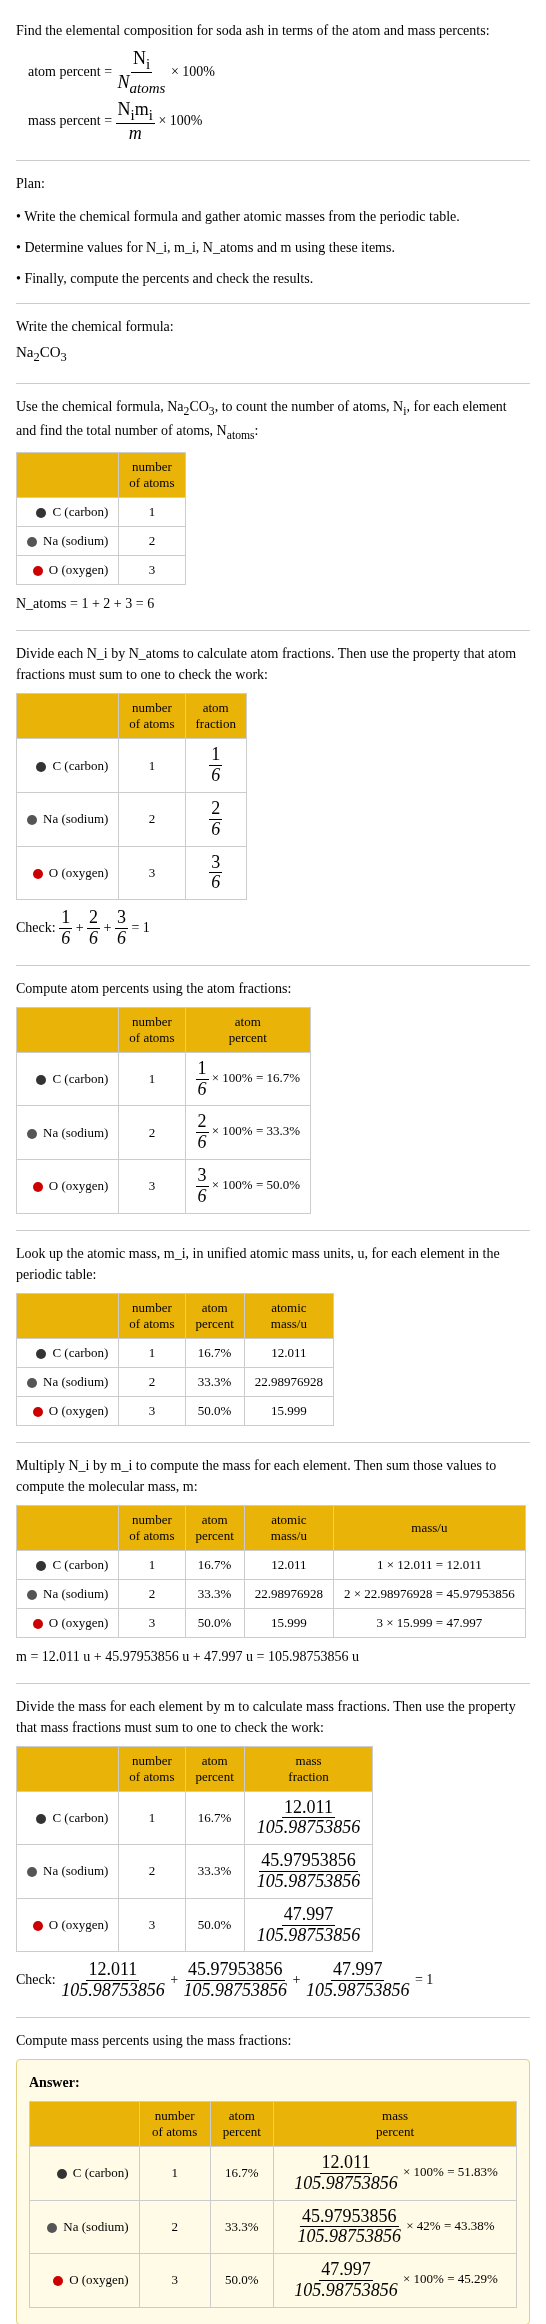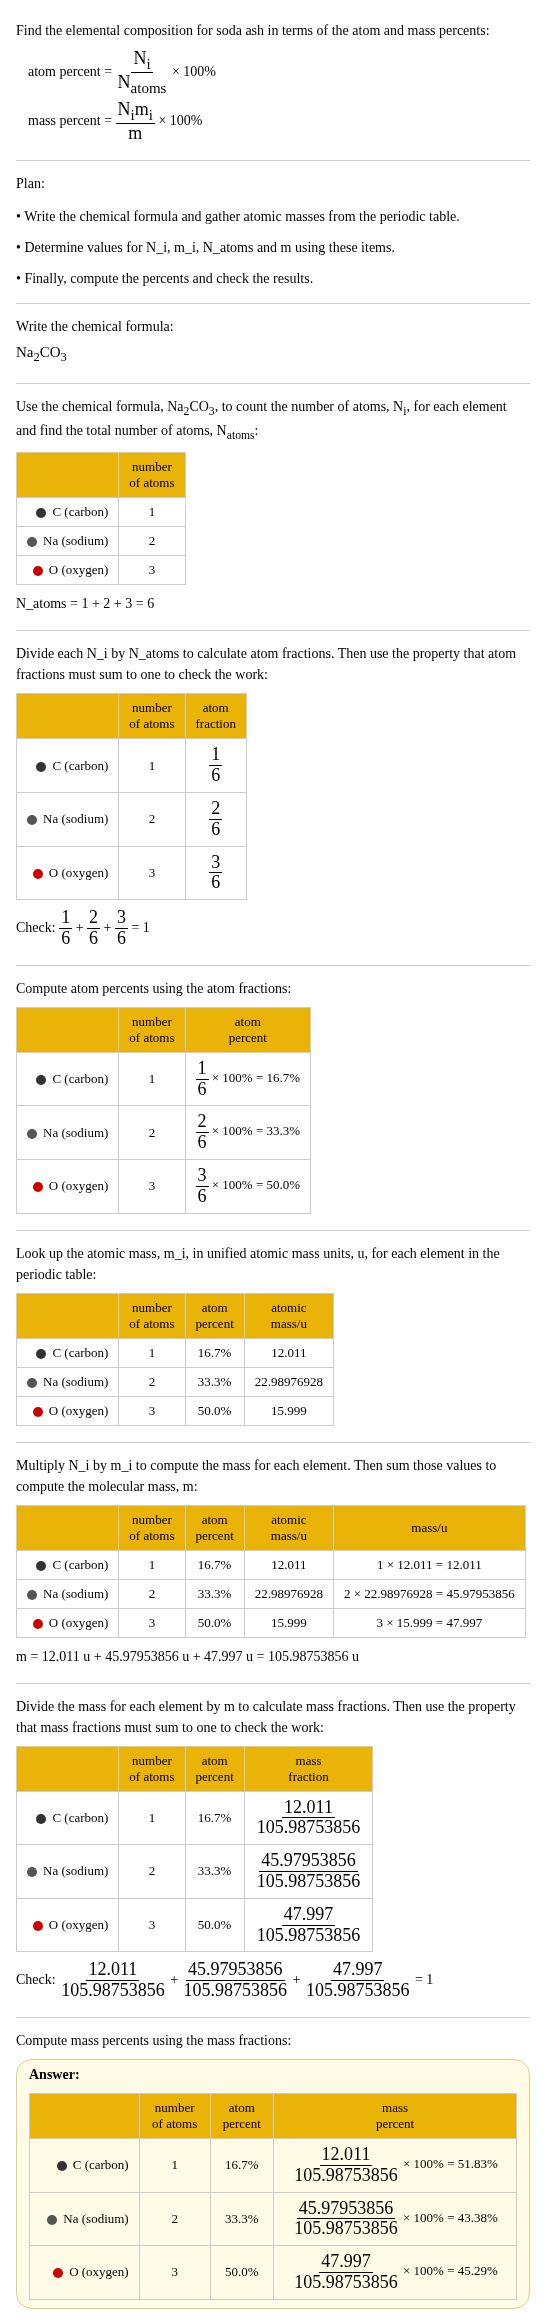--- a/index.html
+++ b/index.html
@@ -43,26 +43,26 @@
     .dot-oxygen { background: #c00; }
     .fraction {
       display: inline-flex;
       flex-direction: column;
       align-items: center;
       vertical-align: middle;
       font-size: 18px;
       line-height: 1.1;
     }
     .fraction .num { border-bottom: 1px solid #000; padding: 0 2px; }
-    .fraction .den { padding: 0 2px; }
+    .fraction .den { padding: 0 2px; font-style: italic; }
     .answer-box {
       background: #fffbe6;
       border: 1px solid #e0d080;
-      border-radius: 16px;
-      padding: 0 12px;
+      border-radius: 4px;
+      padding: 8px 12px;
       margin-top: 8px;
     }
     .answer-label {
       font-weight: bold;
       font-size: 14px;
       margin-bottom: 6px;
     }
     p { margin: 4px 0; line-height: 1.5; }
     .block { margin: 8px 12px; }
     ul { list-style: none; padding: 0; }
@@ -396,21 +396,21 @@
           </tr>
           <tr>
             <td><span class="element-dot dot-sodium"></span>Na (sodium)</td>
             <td>2</td>
             <td>33.3%</td>
             <td>
               <span class="fraction">
                   <span class="num">45.97953856</span>
                   <span class="den">105.98753856</span>
                 </span>
-              <span>× 100% = 43.38%</span>
+              <span>× 42% = 43.38%</span>
             </td>
           </tr>
           <tr>
             <td><span class="element-dot dot-oxygen"></span>O (oxygen)</td>
             <td>3</td>
             <td>50.0%</td>
             <td>
               <span class="fraction">
                   <span class="num">47.997</span>
                   <span class="den">105.98753856</span>

